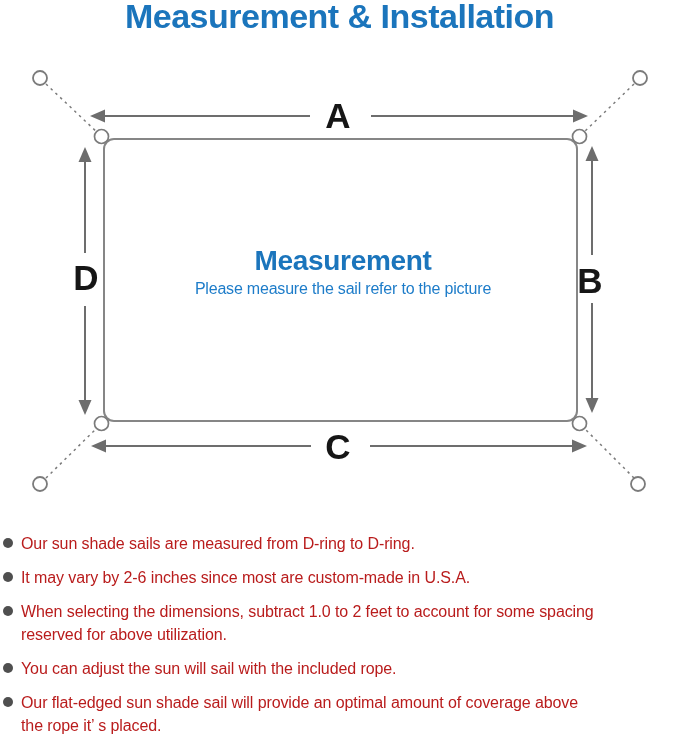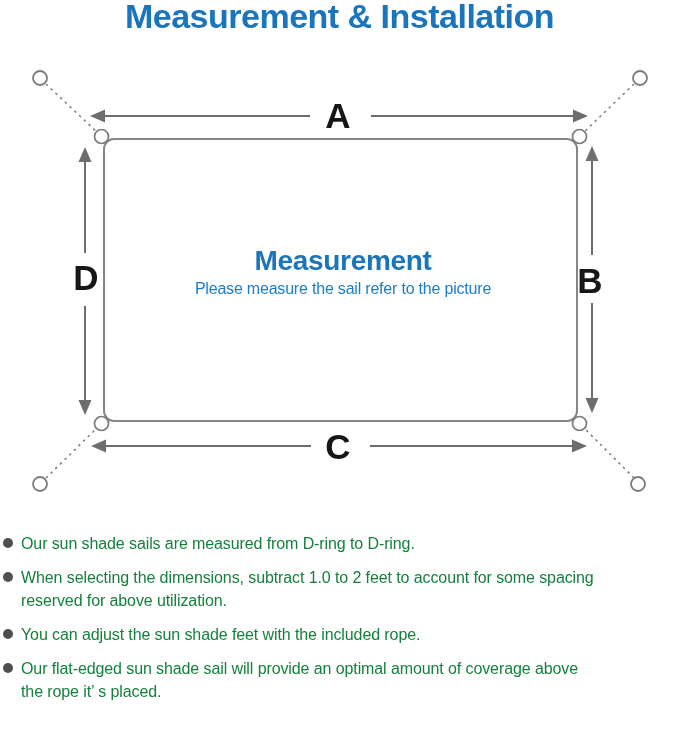--- a/index.html
+++ b/index.html
@@ -53,24 +53,24 @@
     width: 675px;
     margin: 0; padding: 0;
     list-style: none;
   }
   .note-item {
     position: relative;
     padding-left: 21px;
     margin: 0 0 11px 0;
     font-size: 16px;
     line-height: 23px;
-    color: #15803d;
+    color: #b91c1c;
     letter-spacing: -0.1px;
   }
-  .note-item:nth-child(5) { margin-top: 3px; font-weight: bold; }
+  .note-item:nth-child(5) { margin-top: 3px; }
   .bullet-dot {
     position: absolute;
     left: 3px; top: 6px;
     width: 10px; height: 10px;
     border-radius: 50%;
     background: #4f4f4f;
   }
   .note-line { display: block; white-space: nowrap; }
 </style>
 </head>
@@ -139,25 +139,29 @@
   <text class="center-sub" x="343" y="294">Please measure the sail refer to the picture</text>
 </svg>
 
 <ul class="notes-list">
   <li class="note-item">
     <span class="bullet-dot"></span>
     <span class="note-line">Our sun shade sails are measured from D-ring to D-ring.</span>
   </li>
   <li class="note-item">
     <span class="bullet-dot"></span>
+    <span class="note-line">It may vary by 2-6 inches since most are custom-made in U.S.A.</span>
+  </li>
+  <li class="note-item">
+    <span class="bullet-dot"></span>
     <span class="note-line">When selecting the dimensions, subtract 1.0 to 2 feet to account for some spacing</span>
     <span class="note-line">reserved for above utilization.</span>
   </li>
   <li class="note-item">
     <span class="bullet-dot"></span>
-    <span class="note-line">You can adjust the sun shade feet with the included rope.</span>
+    <span class="note-line">You can adjust the sun will sail with the included rope.</span>
   </li>
   <li class="note-item">
     <span class="bullet-dot"></span>
     <span class="note-line">Our flat-edged sun shade sail will provide an optimal amount of coverage above</span>
     <span class="note-line">the rope it’ s placed.</span>
   </li>
 </ul>
 
 </body></html>

